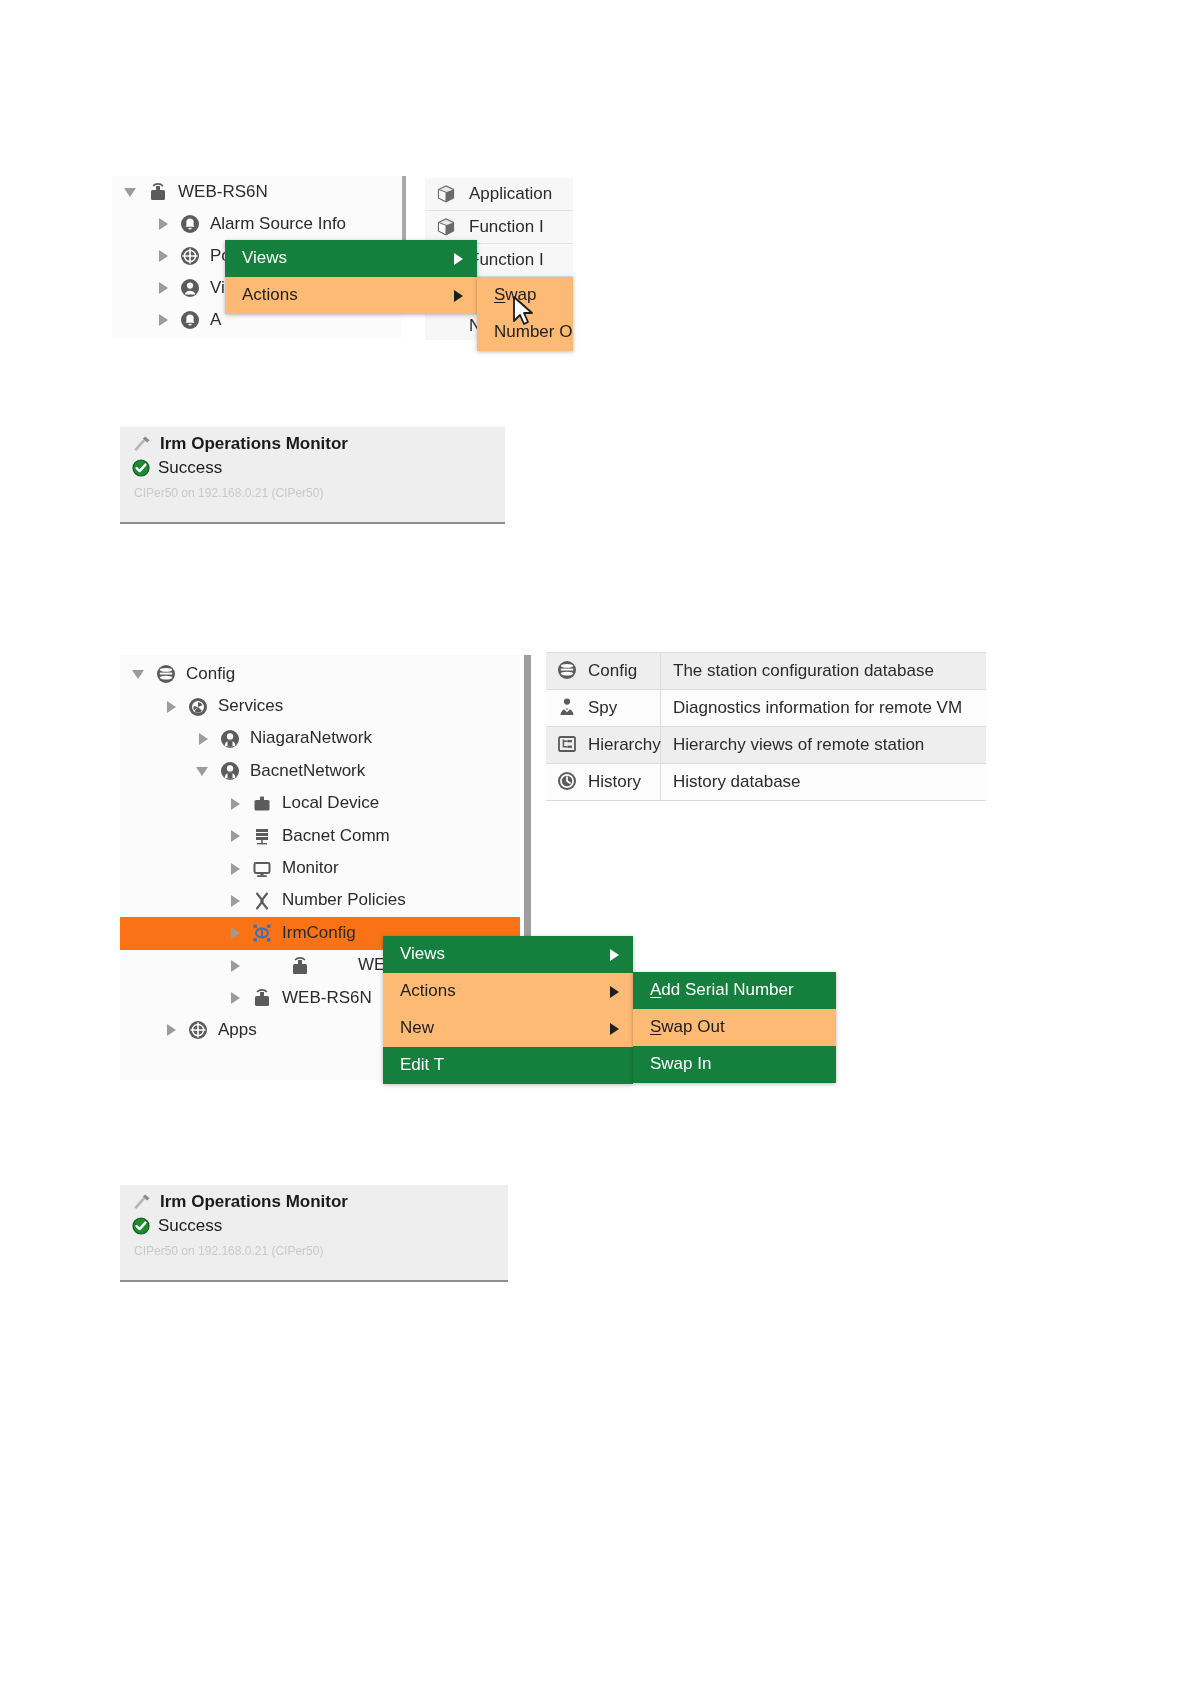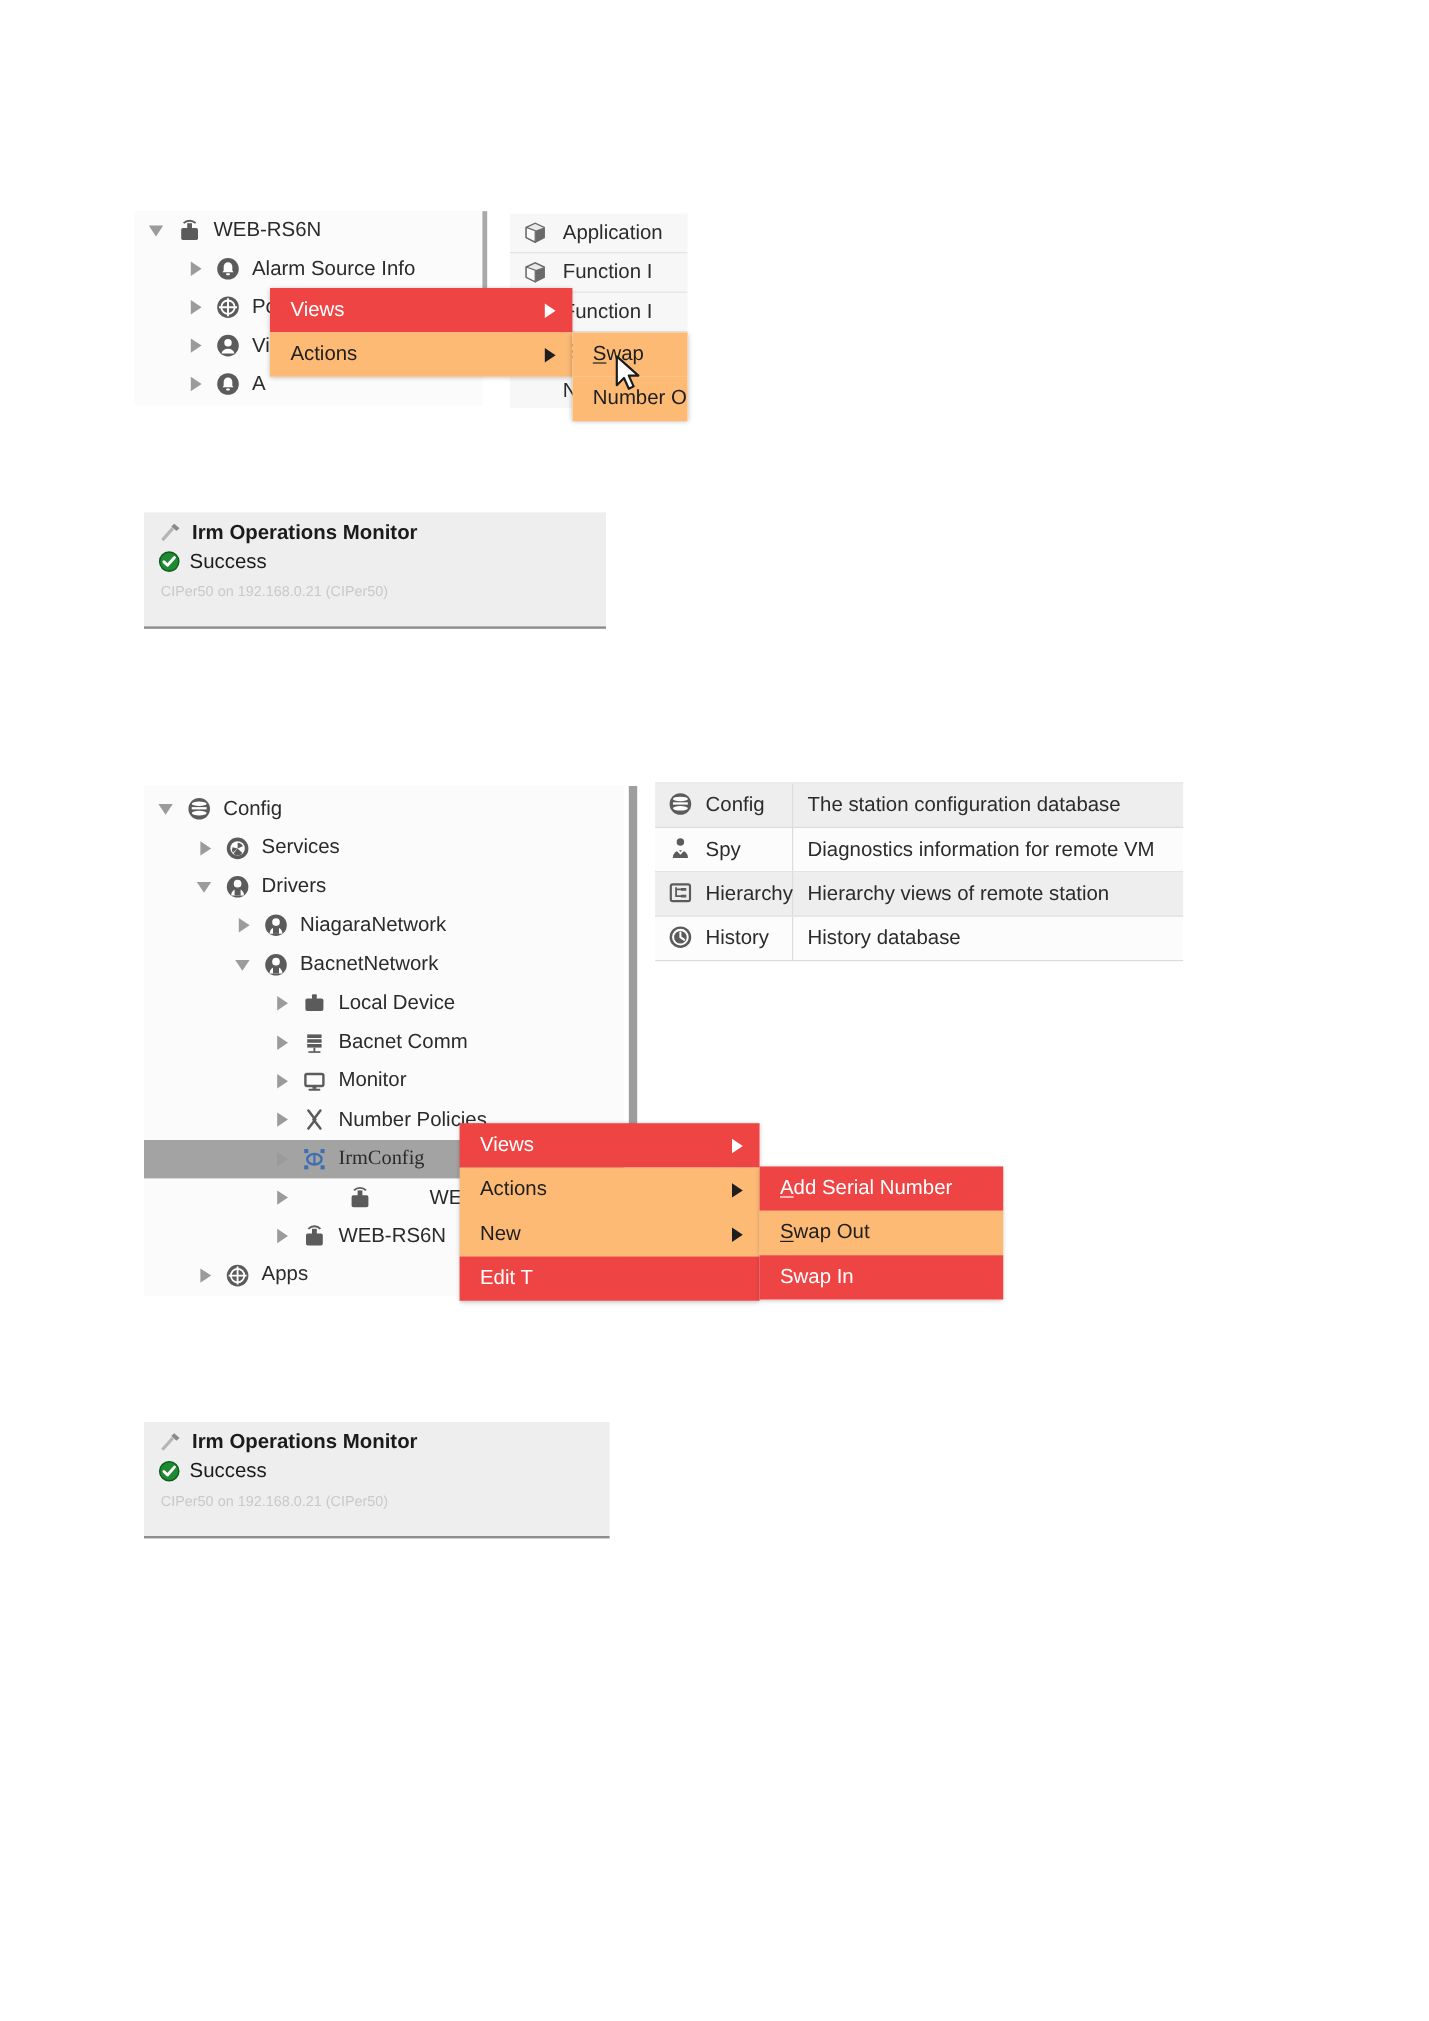--- a/index.html
+++ b/index.html
@@ -19,21 +19,21 @@
   .panel { position: absolute; }
 
   .tree-row {
     display: flex;
     align-items: center;
     height: 32px;
     font-size: 17px;
     color: #2b2b2b;
     white-space: nowrap;
   }
-  .tree-row.selected { background: #a3a3a3; font-family: Liberation Serif, serif; }
+  .tree-row.selected { background: #f97316; }
 
   .twisty {
     width: 14px; height: 14px;
     margin-right: 9px;
     flex: 0 0 auto;
     position: relative;
   }
   .twisty.closed::before {
     content: "";
     position: absolute; left: 3px; top: 1px;
@@ -66,21 +66,21 @@
   }
   .ctx-item {
     display: flex;
     align-items: center;
     height: 37px;
     padding: 0 14px 0 17px;
     background: #fdba74;
     color: #1e1e1e;
     white-space: nowrap;
   }
-  .ctx-item.dark { background: #ef4444; color: #ffffff; }
+  .ctx-item.dark { background: #15803d; color: #ffffff; }
   .ctx-item .ctx-label { flex: 1 1 auto; line-height: 1; padding-bottom: 2px; }
   .ctx-item .ctx-arrow {
     flex: 0 0 auto;
     width: 0; height: 0;
     margin-left: 18px;
     border-left: 9px solid #1e1e1e;
     border-top: 6px solid transparent;
     border-bottom: 6px solid transparent;
   }
   .ctx-item.dark .ctx-arrow { border-left-color: #ffffff; }
@@ -336,32 +336,20 @@
               <span class="tree-icon">
         <svg width="22" height="22" viewBox="0 0 22 22">
           <circle cx="11" cy="11" r="9" fill="#5b5b5b"></circle>
        <circle cx="11" cy="11" r="6" fill="#fff"></circle>
        <path d="M11,6.2 a4.8,4.8 0 0 1 4.4,3 l-4.4,1.8 Z" fill="#5b5b5b"></path>
        <path d="M7,14.6 a4.8,4.8 0 0 1 -0.2,-4.6 l4.2,1 Z" fill="#5b5b5b"></path>
        <path d="M15,14.8 a4.8,4.8 0 0 1 -7.4,0.4 l3.4,-4.2 Z" fill="#5b5b5b"></path>
         </svg>
       </span>
               <span class="tree-label">Services</span>
-            </div>
-    <div class="tree-row" style="padding-left:44px; height:32.4px;">
-              <span class="twisty open"></span>
-              <span class="tree-icon">
-        <svg width="22" height="22" viewBox="0 0 22 22">
-          <circle cx="11" cy="11" r="9" fill="#5b5b5b"></circle>
-       <circle cx="11" cy="8.4" r="3.2" fill="#fff"></circle>
-       <path d="M5.6,18.2 a5.4,5.6 0 0 1 10.8,0 Z" fill="#fff"></path>
-       <rect x="8.5" y="12.5" width="5" height="5.7" fill="#5b5b5b"></rect>
-        </svg>
-      </span>
-              <span class="tree-label">Drivers</span>
             </div>
     <div class="tree-row" style="padding-left:76px; height:32.4px;">
               <span class="twisty closed"></span>
               <span class="tree-icon">
         <svg width="22" height="22" viewBox="0 0 22 22">
           <circle cx="11" cy="11" r="9" fill="#5b5b5b"></circle>
        <circle cx="11" cy="8.4" r="3.2" fill="#fff"></circle>
        <path d="M5.6,18.2 a5.4,5.6 0 0 1 10.8,0 Z" fill="#fff"></path>
        <rect x="8.5" y="12.5" width="5" height="5.7" fill="#5b5b5b"></rect>
         </svg>

